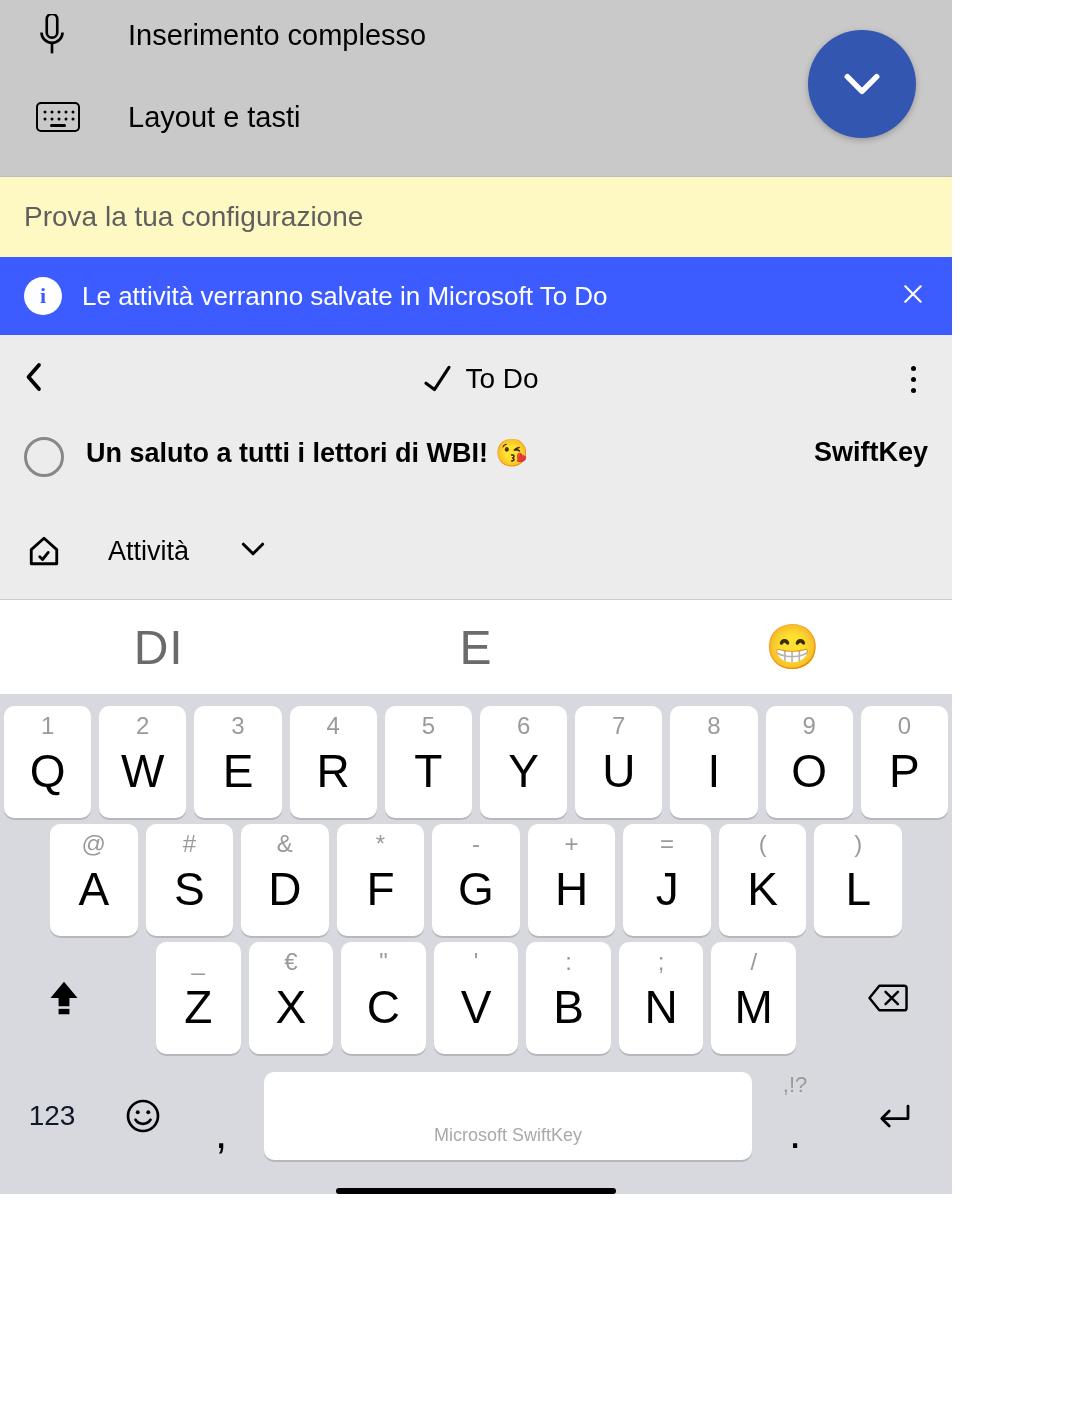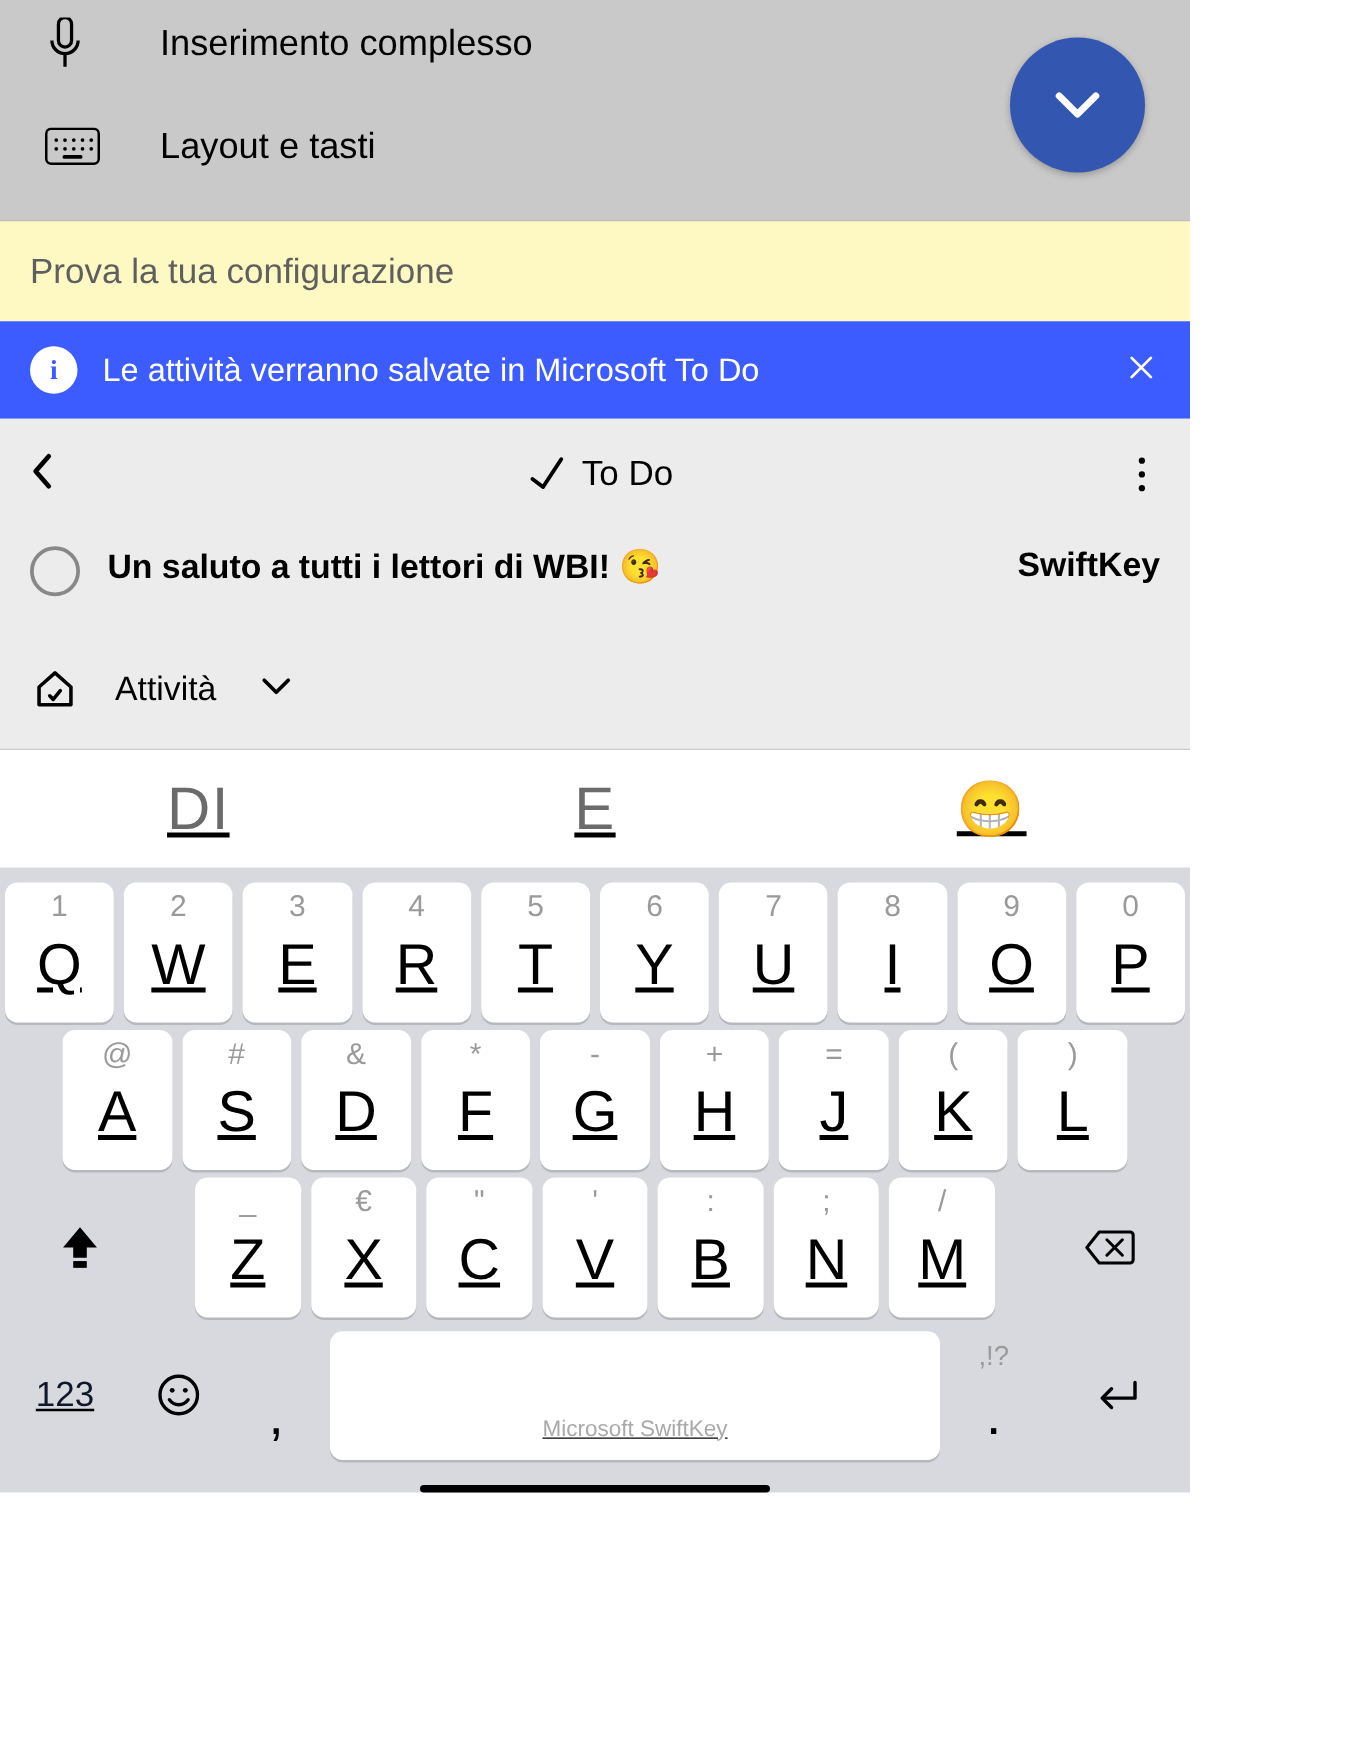--- a/index.html
+++ b/index.html
@@ -51,30 +51,30 @@
     display:flex; align-items:flex-start; padding: 14px 24px; gap: 22px; min-height: 90px; font-weight: bold;
   }
   .task-check {
     width: 40px; height:40px; border: 3px solid #888; border-radius: 50%;
     flex-shrink:0;
   }
   .task-text { font-size: 27px; flex:1; color:#000; }
   .task-add { font-size: 27px; color:#000; }
 
   .list-row {
-    display:flex; align-items:center; padding: 18px 24px 28px 24px; gap: 28px;
+    display:flex; align-items:center; padding: 18px 24px 28px 24px; gap: 44px;
   }
   .list-row .house {
     width: 40px; height:40px; display:flex; align-items:center; justify-content:center;
   }
   .list-row .list-name { font-size: 27px; }
   .list-row .chev { margin-left: 8px; }
 
   
-  .keyboard { background: #d7d9de; border-top:1px solid #ccc;text-decoration:underline; }
+  .keyboard { background: #d7d9de; border-top:1px solid #ccc; }
   .suggestions {
     background:#fff; display:flex; align-items:center; justify-content:space-around;
     height: 94px;
   }
   .suggestions .sug { font-size: 48px; color:#6b6b6b; letter-spacing:1px; flex:1; text-align:center; }
   .suggestions .sug.emoji { font-size: 44px; }
 
   .key-rows { padding: 6px 2px 6px 2px; }
   .krow { display:flex; gap: 8px; margin: 6px 2px; justify-content:center; }
   .key {
@@ -97,21 +97,21 @@
   .bottom-row .bk {
     height:112px; display:flex; align-items:center; justify-content:center;
     border-radius:10px; position:relative;
   }
   .numkey { width: 96px; font-size:28px; color:#0f172a; }
   .emokey { width: 70px; }
   .punct-key { width: 70px; position:relative; }
   .punct-key .punct-main { font-size:44px; color:#000; position:absolute; bottom:14px; }
   .punct-key .punct-hint { font-size:22px; color:#9a9a9a; position:absolute; top:12px; }
   .spacebar {
-    flex:1; height:103px; background:#fff; border-radius:10px;
+    flex:1; height:88px; background:#fff; border-radius:10px;
     box-shadow: 0 2px 0 rgba(0,0,0,0.15);
     display:flex; align-items:flex-end; justify-content:center;
     color:#a9a9a9; font-size:18px; padding-bottom:14px;
   }
   .enterkey { width: 110px; }
 
   .home-indicator {
     width: 280px; height:6px; background:#000; border-radius:3px;
     margin: 4px auto 0 auto;
   }

